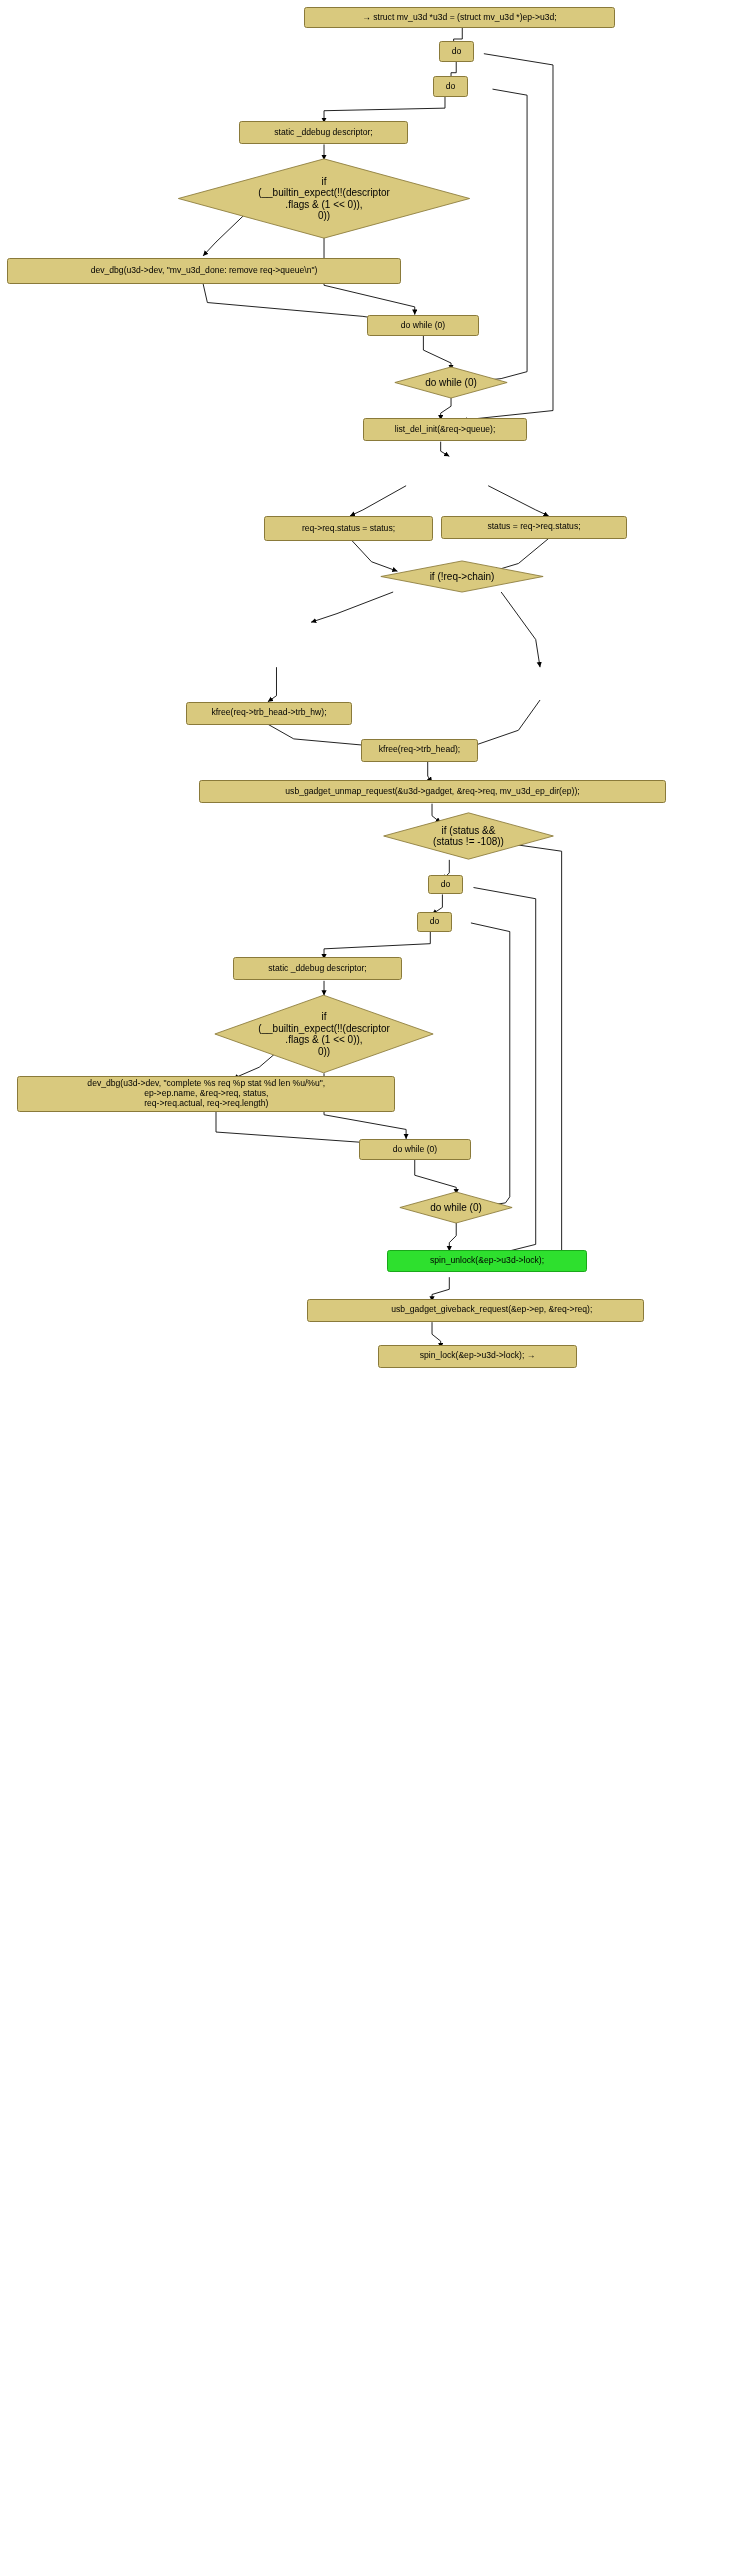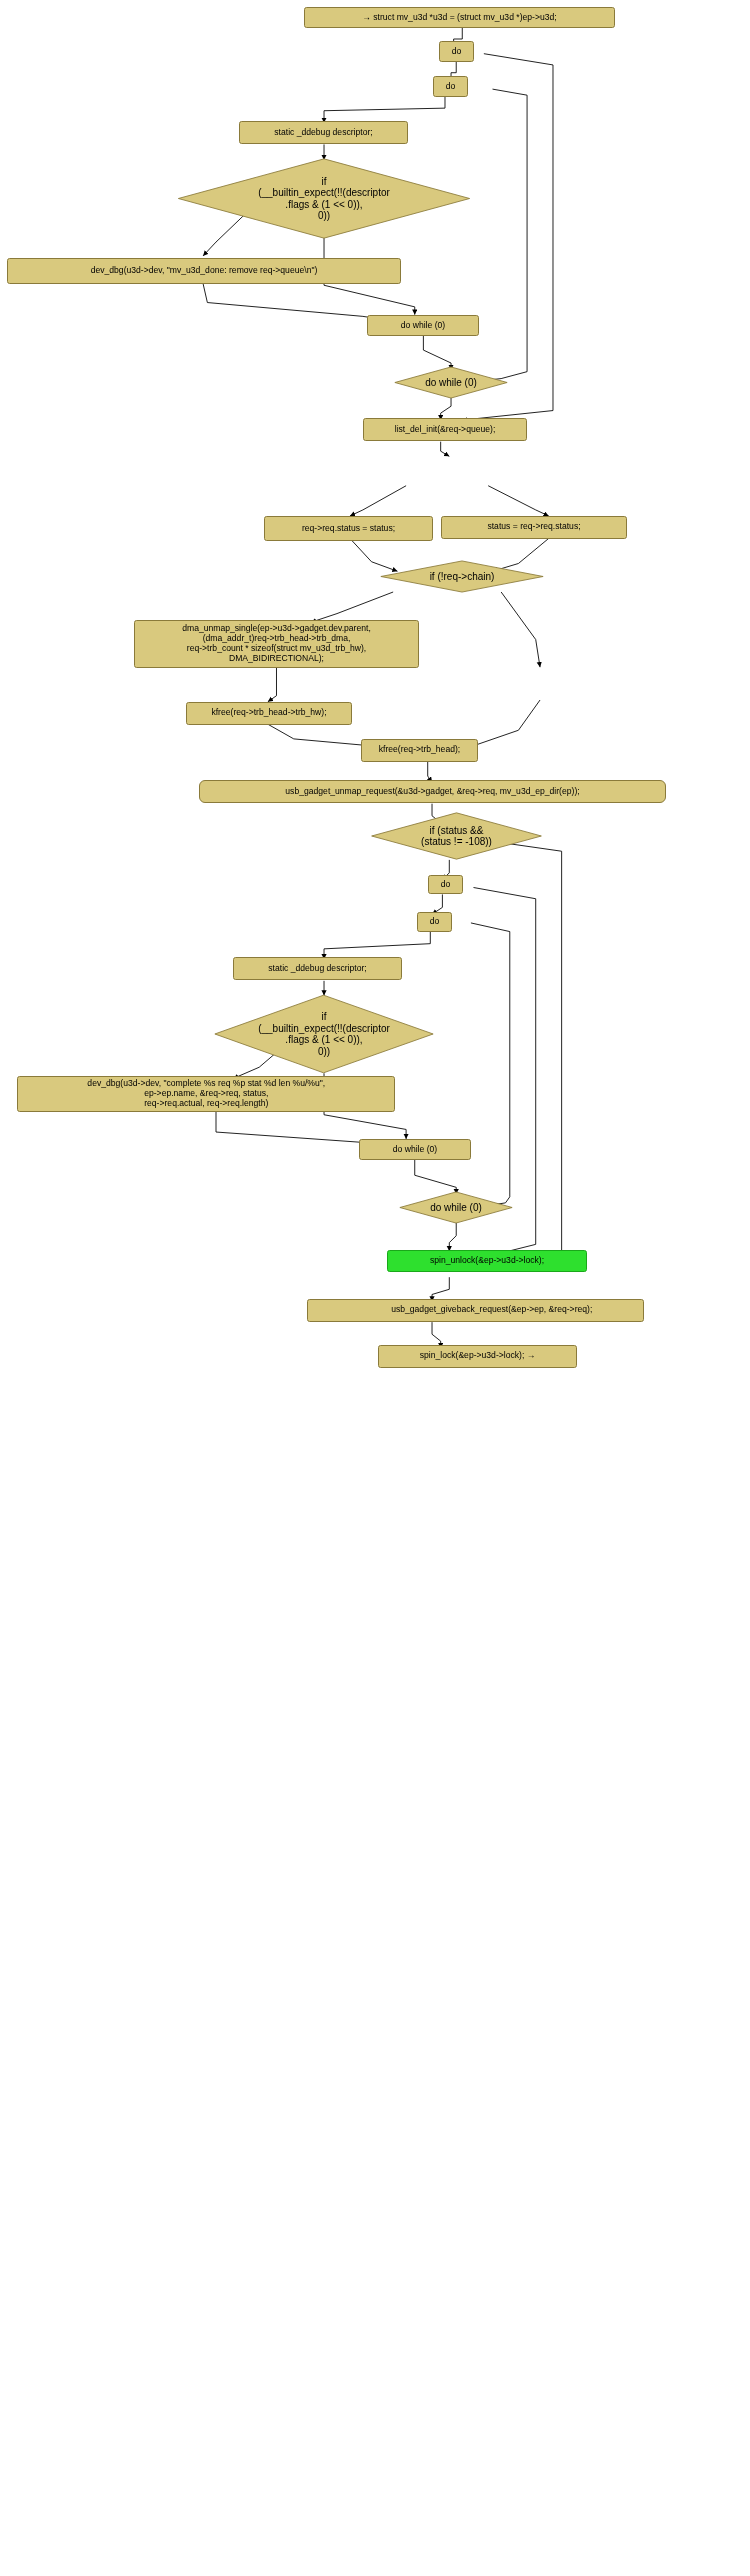--- a/index.html
+++ b/index.html
@@ -196,33 +196,29 @@
 
   <div class="node box" style="left:441px; top:516px; width:186px; height:22.5px;">status = req-&gt;req.status;</div>
 
   <div class="diamond-wrap" style="left:380px; top:560px; width:164px; height:33px;">
     <svg width="164" height="33" viewBox="0 0 190 38">
       <polygon points="95,1 189,19 95,37 1,19" fill="#d9c97e" stroke="#8a7a3a" stroke-width="1"></polygon>
     </svg>
     <div class="diamond-label">if (!req-&gt;chain)</div>
   </div>
 
-  <div class="node box" style="left:134px; top:620px; width:285px; height:48px;">dma_unmap_single(ep-&gt;u3d-&gt;gadget.dev.parent,
-(dma_addr_t)req-&gt;trb_head-&gt;trb_dma,
-req-&gt;trb_count * sizeof(struct mv_u3d_trb_hw),
-DMA_BIDIRECTIONAL);</div>
 
   <div class="node box" style="left:186px; top:702px; width:166px; height:22.5px;">kfree(req-&gt;trb_head-&gt;trb_hw);</div>
 
 
   <div class="node box" style="left:361px; top:739px; width:117px; height:22.5px;">kfree(req-&gt;trb_head);</div>
 
-  <div class="node box" style="left:199px; top:780px; width:467px; height:23px;border-radius:6px;">usb_gadget_unmap_request(&amp;u3d-&gt;gadget, &amp;req-&gt;req, mv_u3d_ep_dir(ep));</div>
-
-  <div class="diamond-wrap" style="left:370px; top:812px; width:173px; height:48px;">
+  <div class="node box" style="left:199px; top:780px; width:467px; height:23px;">usb_gadget_unmap_request(&amp;u3d-&gt;gadget, &amp;req-&gt;req, mv_u3d_ep_dir(ep));</div>
+
+  <div class="diamond-wrap" style="left:382px; top:812px; width:173px; height:48px;">
     <svg width="173" height="48" viewBox="0 0 200 56">
       <polygon points="100,1 199,28 100,55 1,28" fill="#d9c97e" stroke="#8a7a3a" stroke-width="1"></polygon>
     </svg>
     <div class="diamond-label">if (status &amp;&amp;
 (status != -108))</div>
   </div>
 
   <div class="node box" style="left:428px; top:875px; width:35px; height:19px;">do</div>
 
   <div class="node box" style="left:417px; top:912px; width:35px; height:20px;">do</div>

